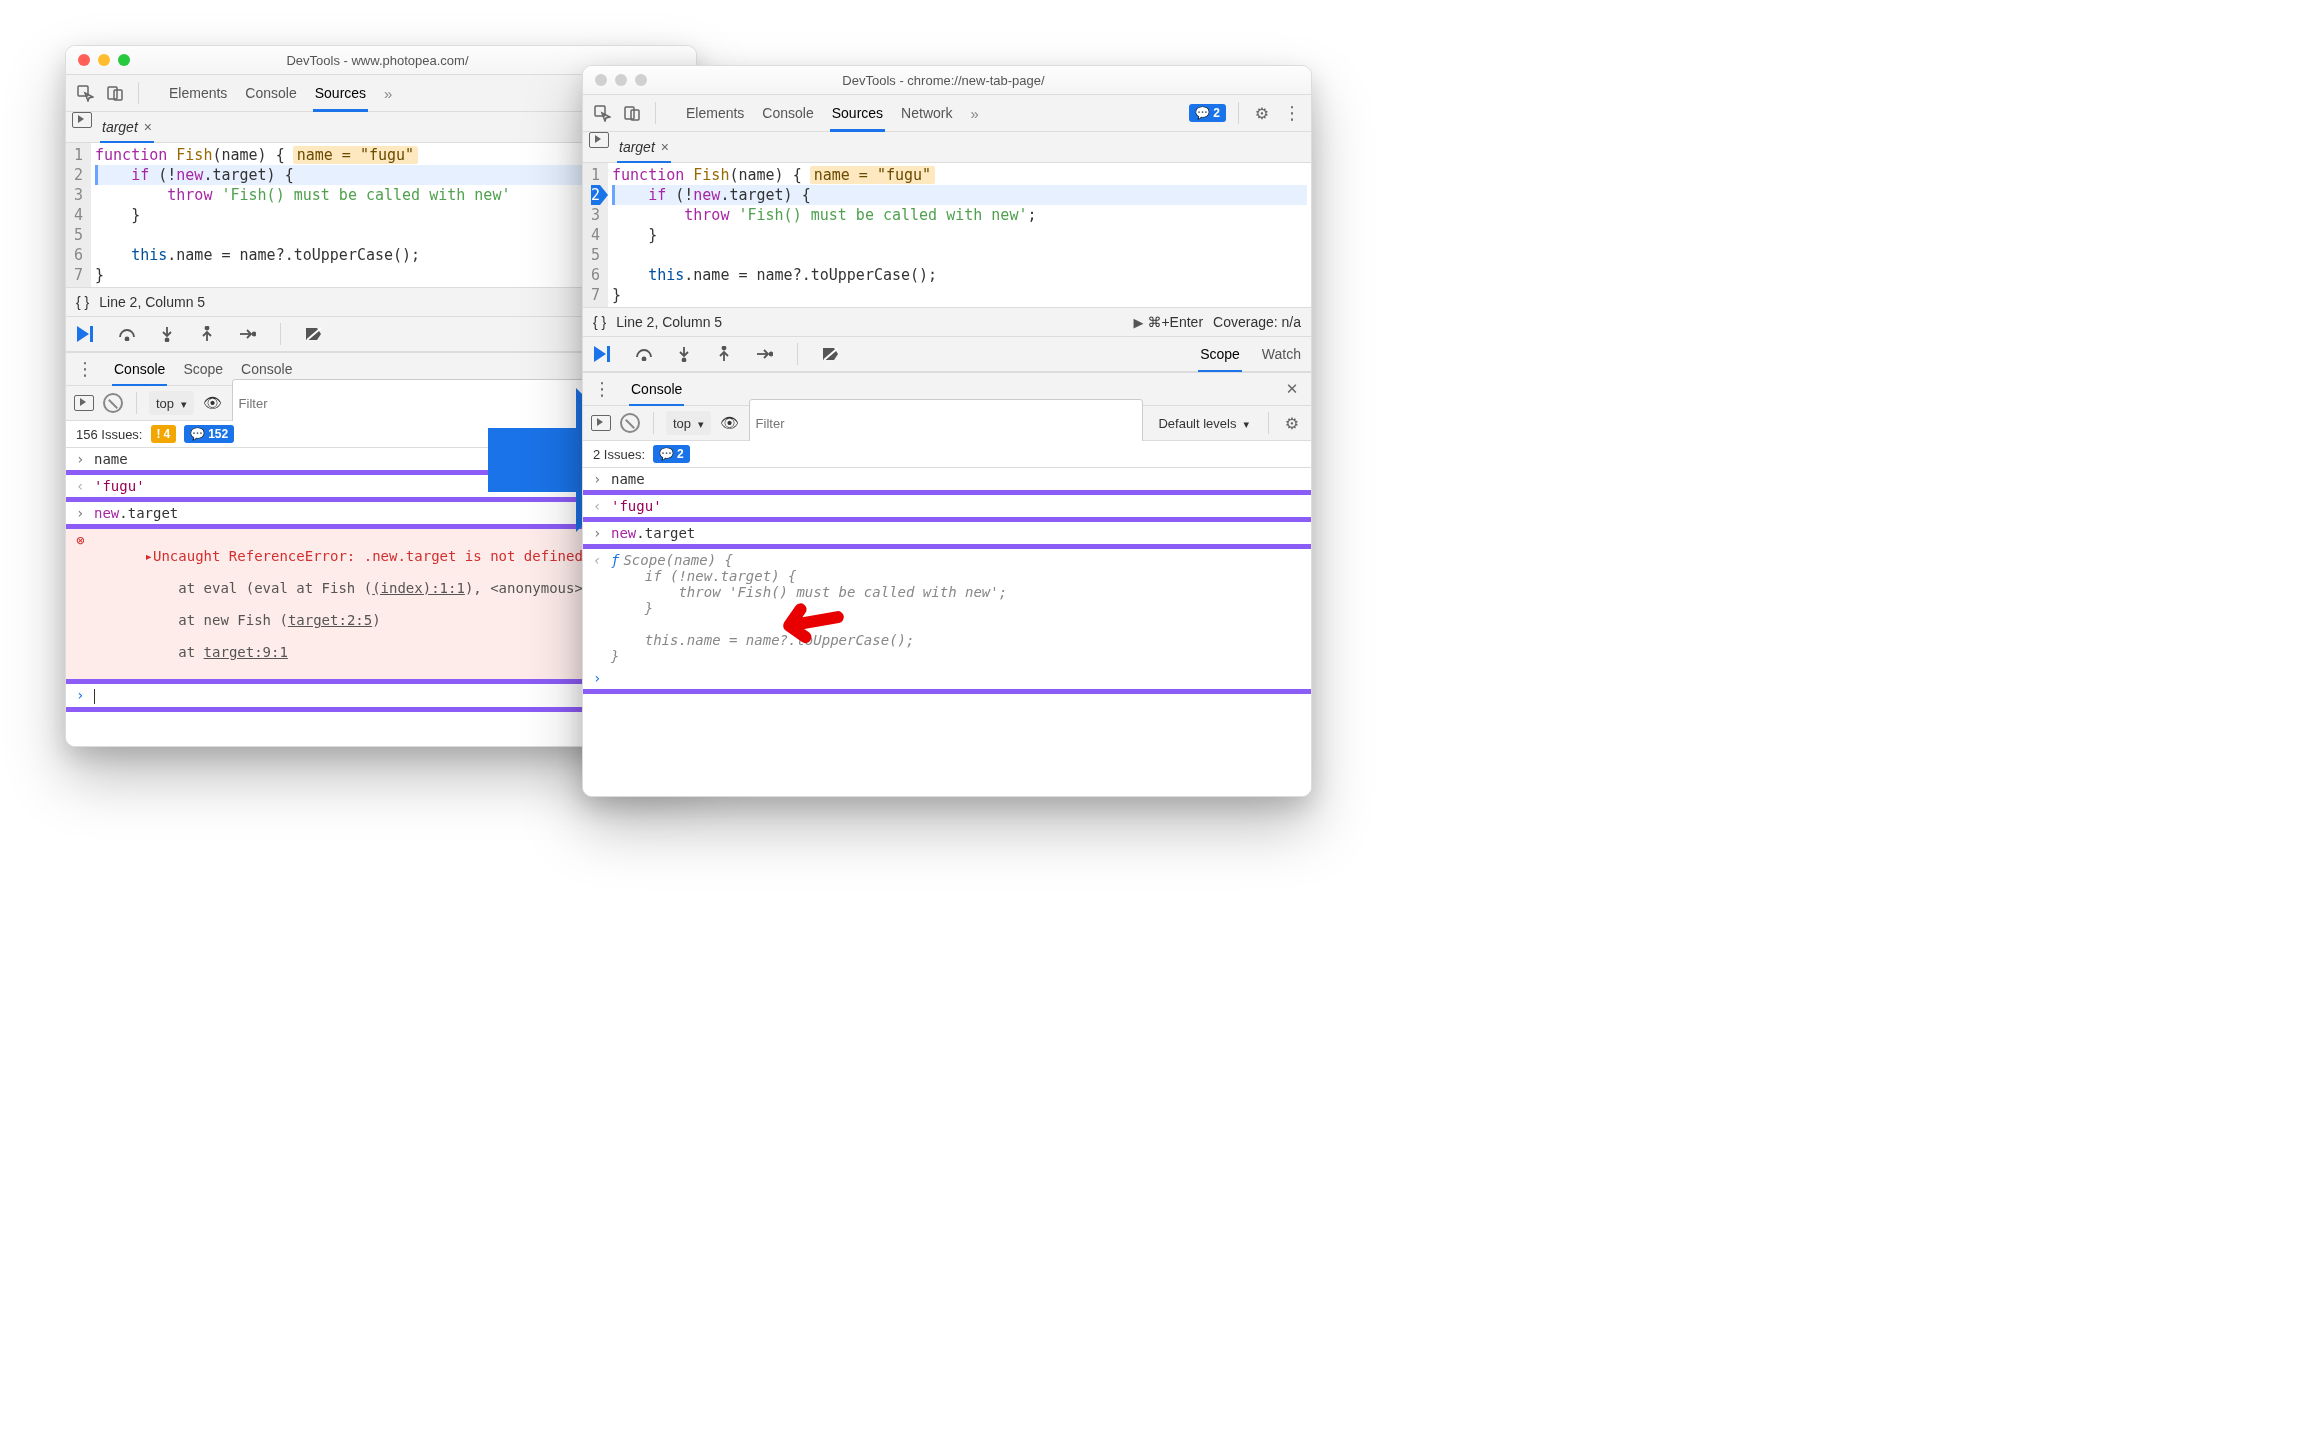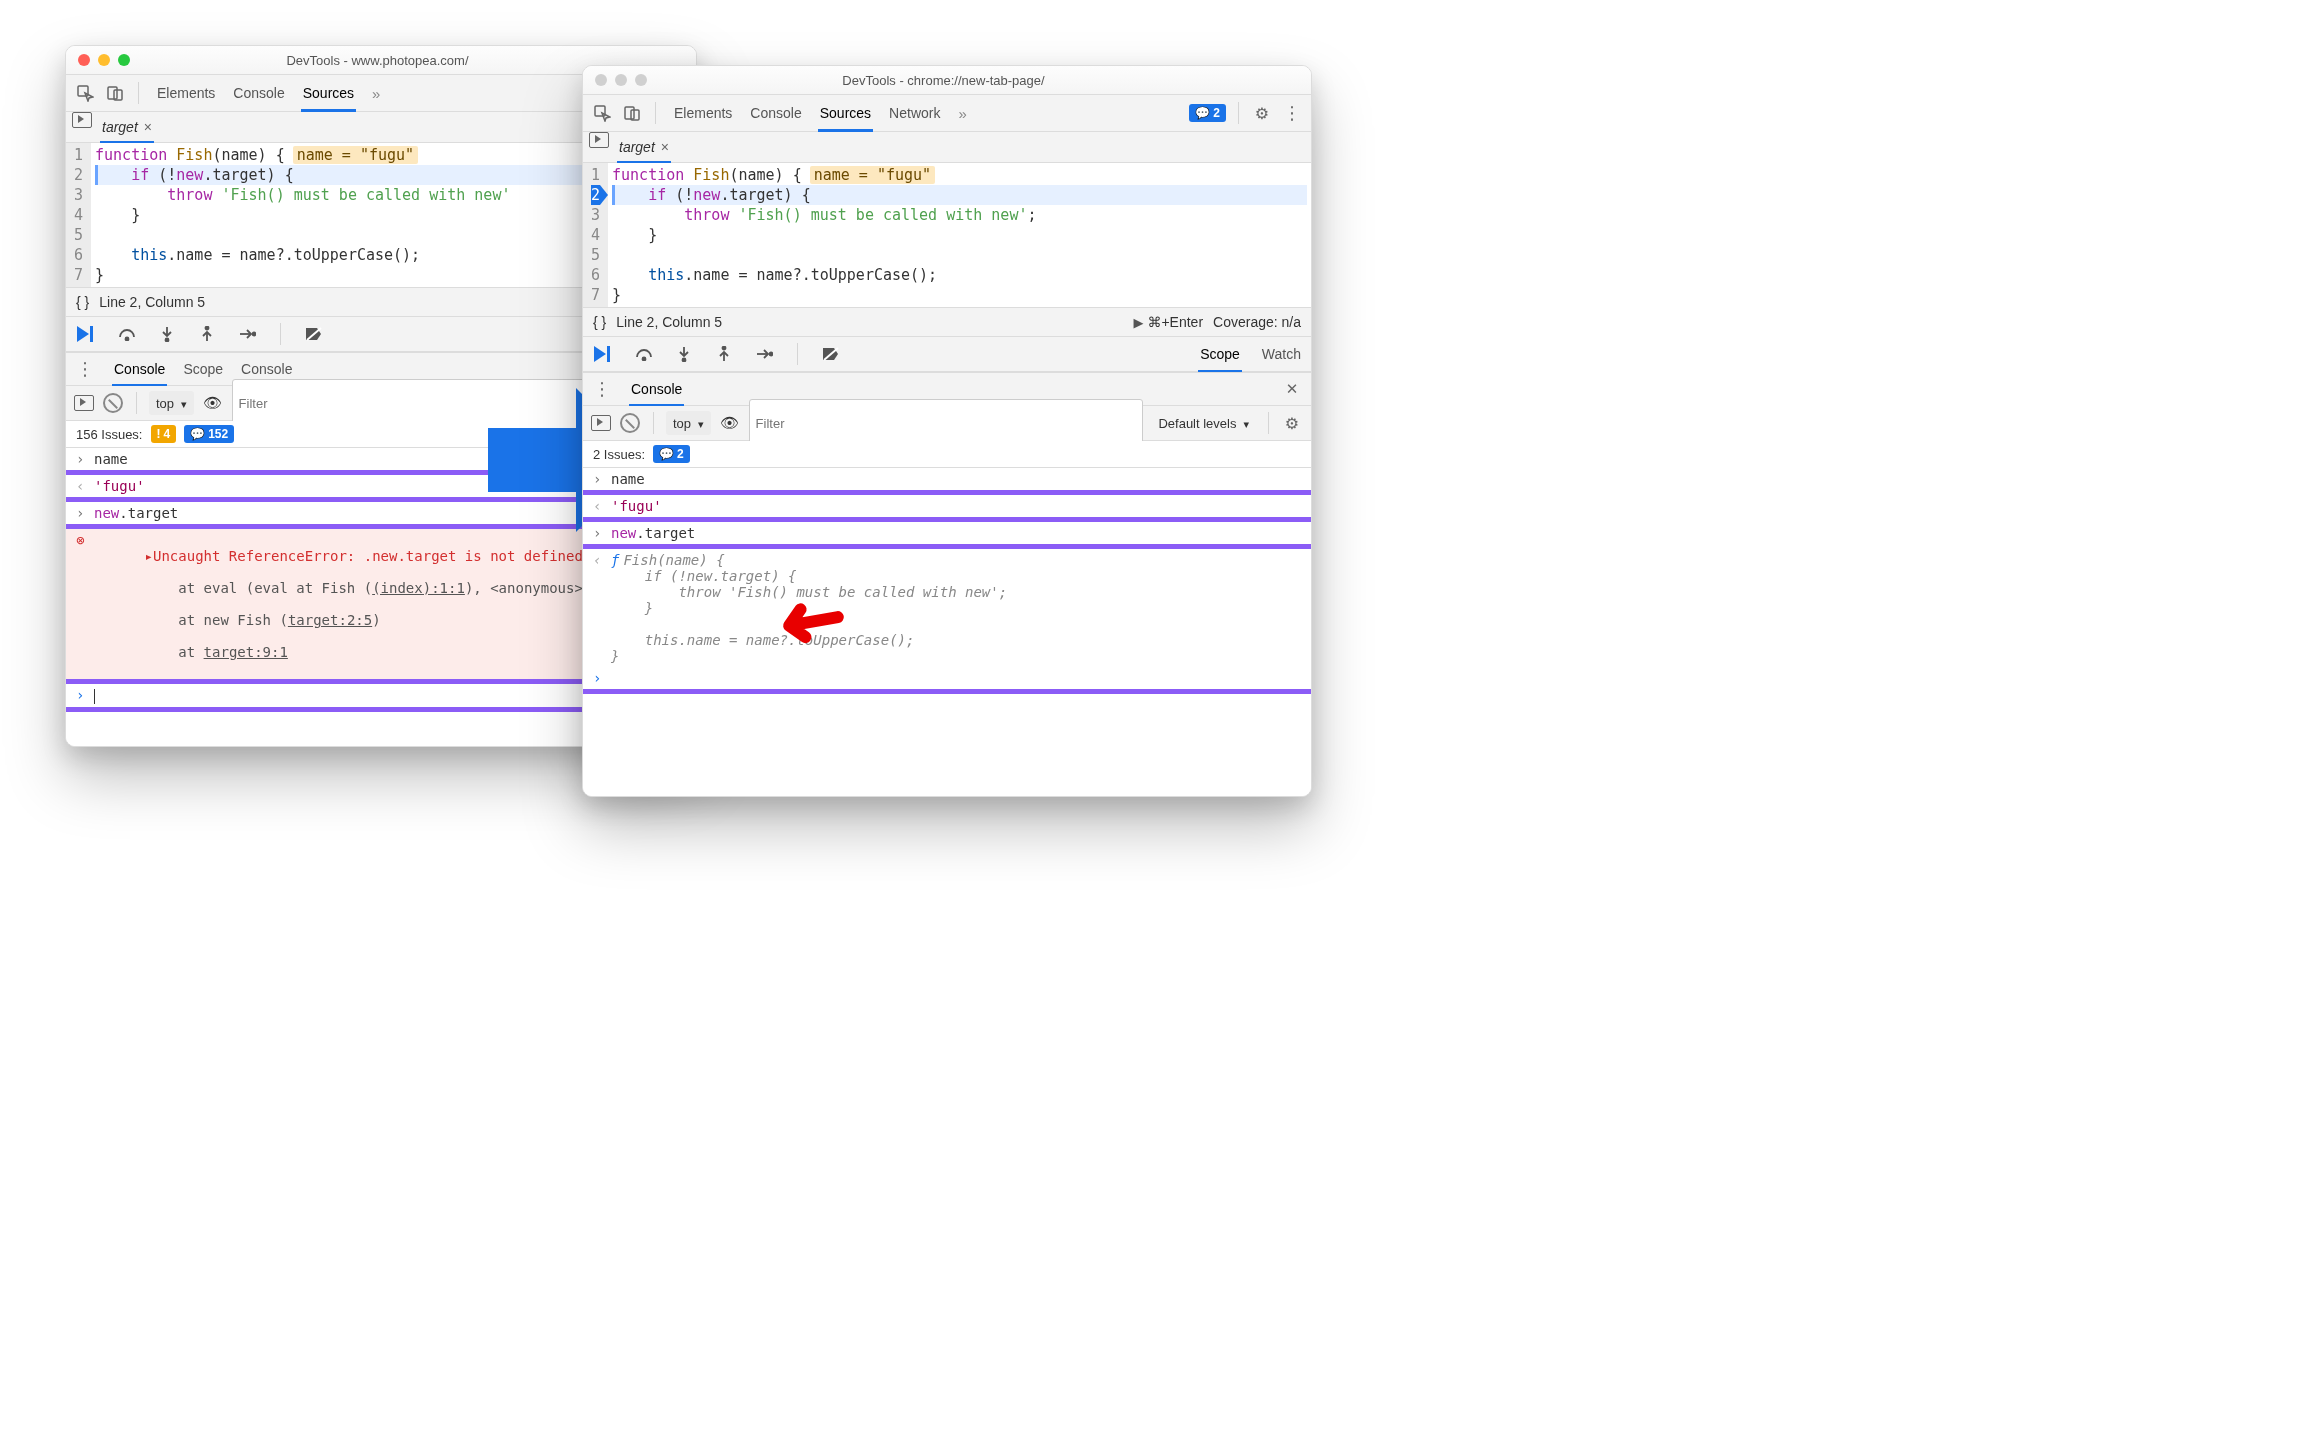--- a/index.html
+++ b/index.html
@@ -37,21 +37,21 @@
   .dots{display:flex;gap:8px;margin-left:12px}
   .dot{width:12px;height:12px;border-radius:50%}
   .r{background:#ff5f56}.y{background:#ffbd2e}.g{background:#27c93f}
   .dim .r,.dim .y,.dim .g{background:#d0d0d0}
   .win-title{position:absolute;left:0;right:7px;text-align:center;font-size:13px;color:#555;pointer-events:none}
 
   
   .toolbar{height:36px;background:var(--panel-bg);border-bottom:1px solid var(--mac-border);display:flex;align-items:center;padding:0 8px;gap:8px}
   .iconbtn{width:22px;height:22px;display:flex;align-items:center;justify-content:center;color:#666;cursor:pointer}
   .divider{width:1px;height:22px;background:#d5d5d5;margin:0 4px}
-  .tabs{display:flex;gap:18px;height:100%;align-items:center;margin-left:6px}
+  .tabs{display:flex;gap:18px;height:100%;align-items:center;margin-left:18px}
   .tab{font-size:14px;color:#555;cursor:pointer;height:100%;display:flex;align-items:center;position:relative}
   .tab.active{color:#000;font-weight:500}
   .tab.active::after{content:"";position:absolute;left:-2px;right:-2px;bottom:-1px;height:3px;background:var(--active-blue)}
   .badge{display:inline-flex;align-items:center;gap:3px;font-size:12px;height:18px;line-height:18px;padding:0 6px;border-radius:3px;font-weight:600}
   .b-err{background:#e53935;color:#fff}
   .b-warnsq{background:#f2a600;color:#fff}
   .b-msg{background:var(--active-blue);color:#fff}
   .spacer{flex:1}
 
   
@@ -476,21 +476,21 @@
     <div class="row out">
         <span class="marker"></span>
         <span class="content">'fugu'</span>
       </div>
     <div class="row in">
         <span class="marker"></span>
         <span class="content"><span class="kw">new</span>.target</span>
       </div>
     <div class="row out fn" style="border-bottom:none">
         <span class="marker"></span>
-        <span class="content"><span class="fkw">ƒ</span><span>Fish(name) {</span>
+        <span class="content"><span class="fkw">ƒ</span><span>Scope(name) {</span>
 <span>    if (!new.target) {</span>
 <span>        throw 'Fish() must be called with new';</span>
 <span>    }</span>
 <span></span>
 <span>    this.name = name?.toUpperCase();</span>
 <span>}</span></span>
       </div>
     <div class="row prompt">
         <span class="marker"></span>
         <span class="content"></span>

